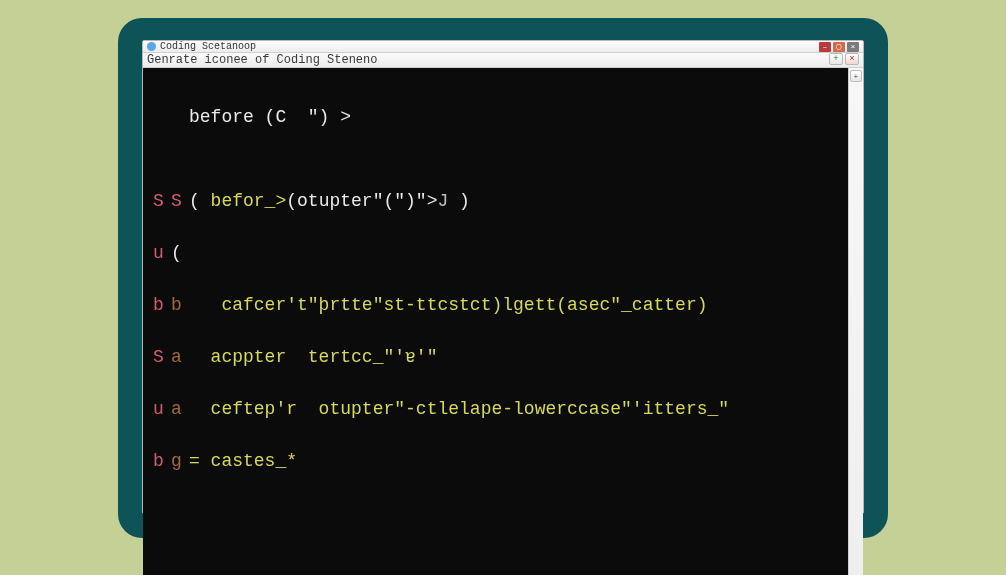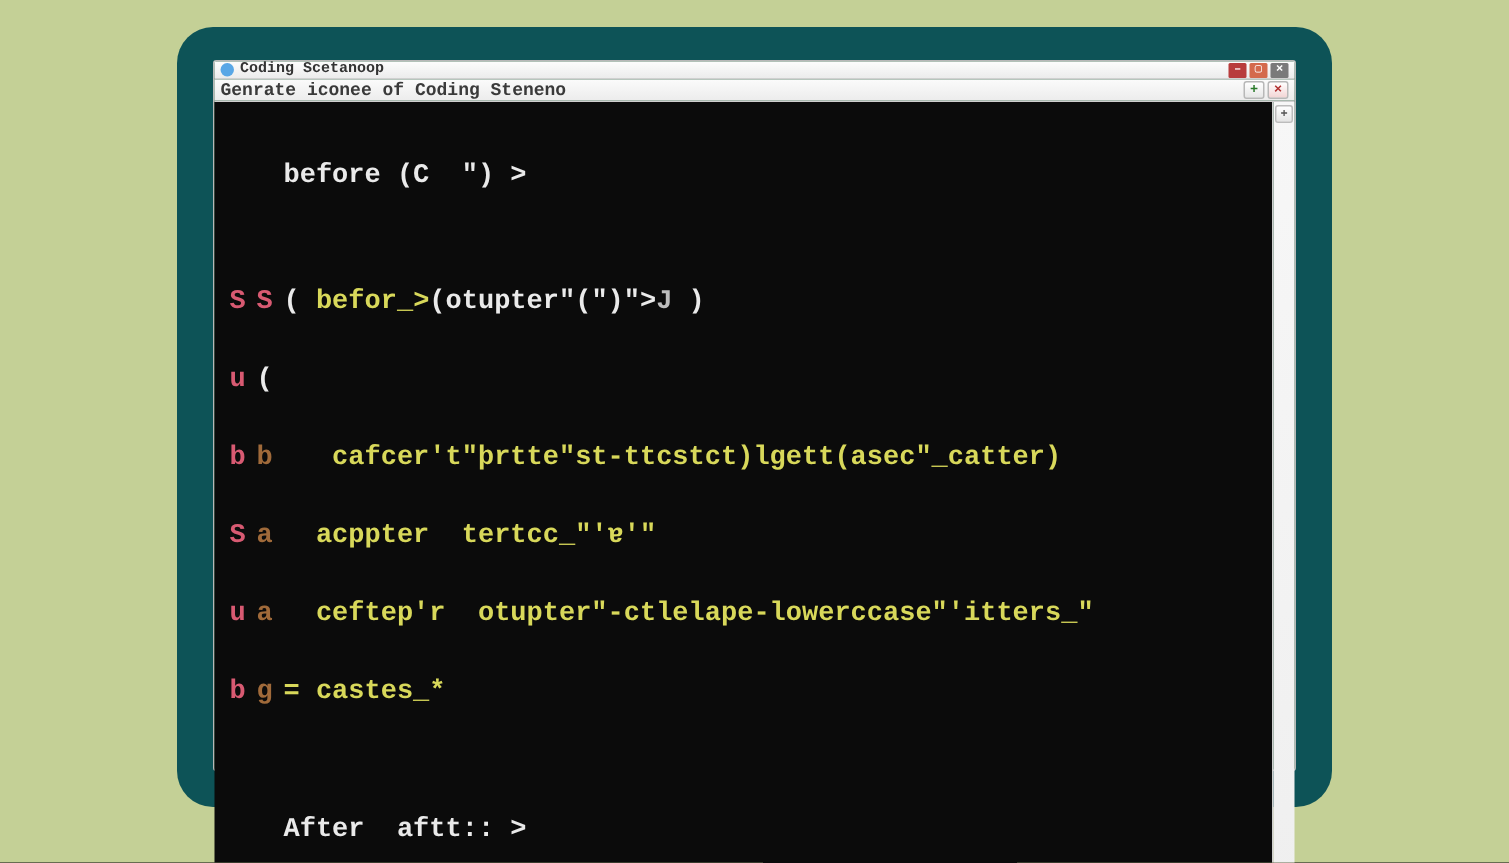--- a/index.html
+++ b/index.html
@@ -18,26 +18,25 @@
     height: 520px;
     background: #0d5357;
     border-radius: 24px;
     padding: 22px 24px 24px 24px;
   }
 
   .window {
     position: relative;
     width: 100%;
     height: 100%;
-    background: #14532d;
+    background: #737373;
     border: 1px solid #b8b8b8;
     border-radius: 2px;
     display: flex;
     flex-direction: column;
-    font-weight: bold;
   }
 
   .titlebar {
     height: 16px;
     background: linear-gradient(#fdfdfd, #ececec);
     border-bottom: 1px solid #d0d0d0;
     display: flex;
     align-items: center;
     padding: 0 4px;
     font-size: 10px;
@@ -60,21 +59,21 @@
   }
   .tctl.min { background:#b83c3c; }
   .tctl.mid { background:#d46a4c; }
   .tctl.cls { background:#7a7a7a; }
 
   .toolbar {
     height: 20px;
     background: linear-gradient(#fbfbfb, #ececec);
     border-bottom: 1px solid #cfcfcf;
     display:flex;
-    align-items:center;
+    align-items:flex-start;
     padding: 0 4px;
     font-size: 12px;
     color: #3a3a3a;
   }
   .toolbar .sub { flex:1; white-space:nowrap; overflow:hidden; }
   .toolbar-btns { display:flex; gap:2px; }
   .tbtn {
     width: 14px; height: 12px;
     border: 1px solid #b8b8b8;
     border-radius: 2px;
@@ -157,21 +156,20 @@
       <div class="editor">
 <div class="row"><span class="g1"></span><span class="g2"></span><span class="body c-white">before (C  ") &gt;</span></div>
 <div class="row" style="height:6px"></div>
 <div class="row"><span class="g1 c-pink">S</span><span class="g2 c-pink">S</span><span class="body"><span class="c-white">( </span><span class="c-yellow">befor_&gt;</span><span class="c-white">(otupter"(")"&gt;</span><span class="c-gray">J</span><span class="c-white"> )</span></span></div>
 <div class="row"><span class="g1 c-pink">u</span><span class="g2 c-white">(</span><span class="body c-white"></span></div>
 <div class="row"><span class="g1 c-pink">b</span><span class="g2 c-brown">b</span><span class="body c-yellow">   cafcer't"þrtte"st-ttcstct)lgett(asec"_catter)</span></div>
 <div class="row"><span class="g1 c-pink">S</span><span class="g2 c-brown">a</span><span class="body c-yellow">  acppter  tertcc_"'ɐ'"</span></div>
 <div class="row"><span class="g1 c-pink">u</span><span class="g2 c-brown">a</span><span class="body c-yellow">  ceftep'r  otupter"-ctlelape-lowerccase"'itters_"</span></div>
 <div class="row"><span class="g1 c-pink">b</span><span class="g2 c-brown">g</span><span class="body c-yellow">= castes_*</span></div>
 <div class="row" style="height:14px"></div>
-<div class="row"><span class="g1"></span><span class="g2"></span><span class="body c-white">After  aftt:: &gt;</span></div>
 
 
 
 
 
 
 
       </div>
 
       <div class="scrollbar">

